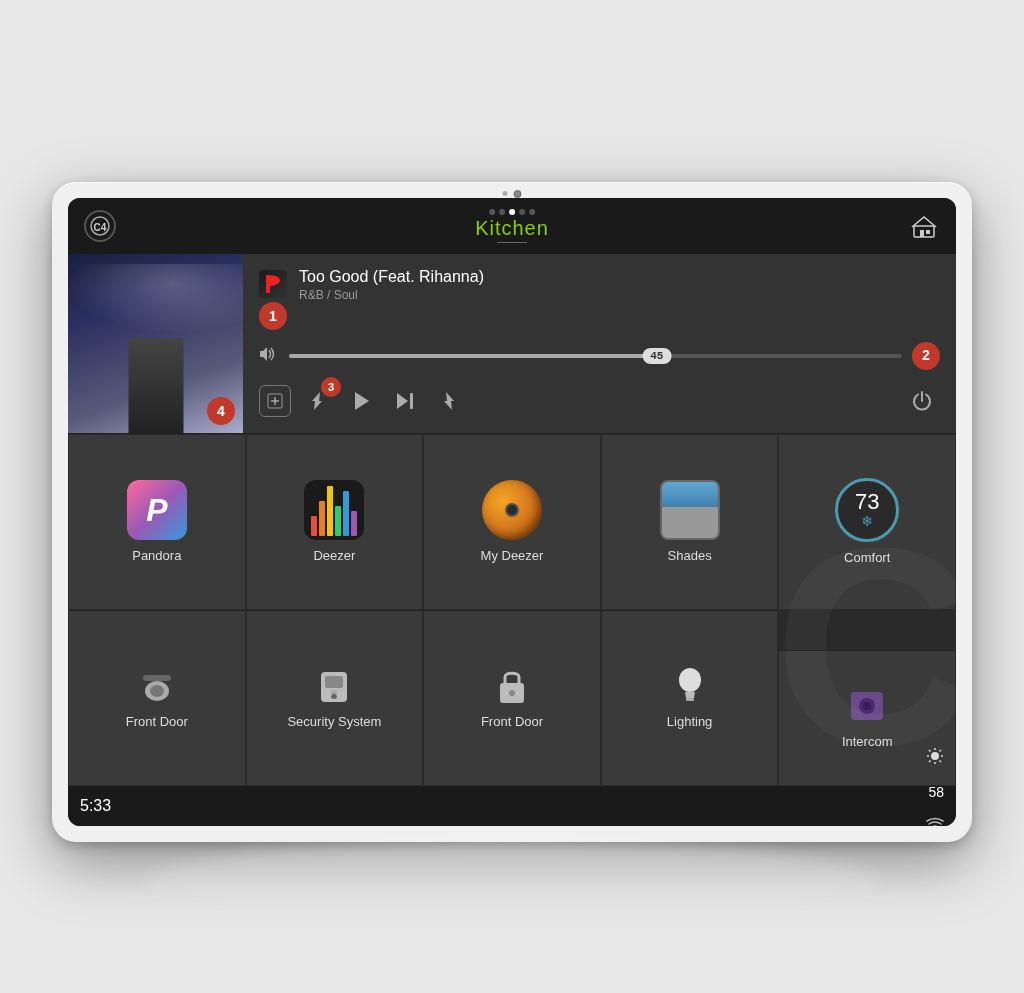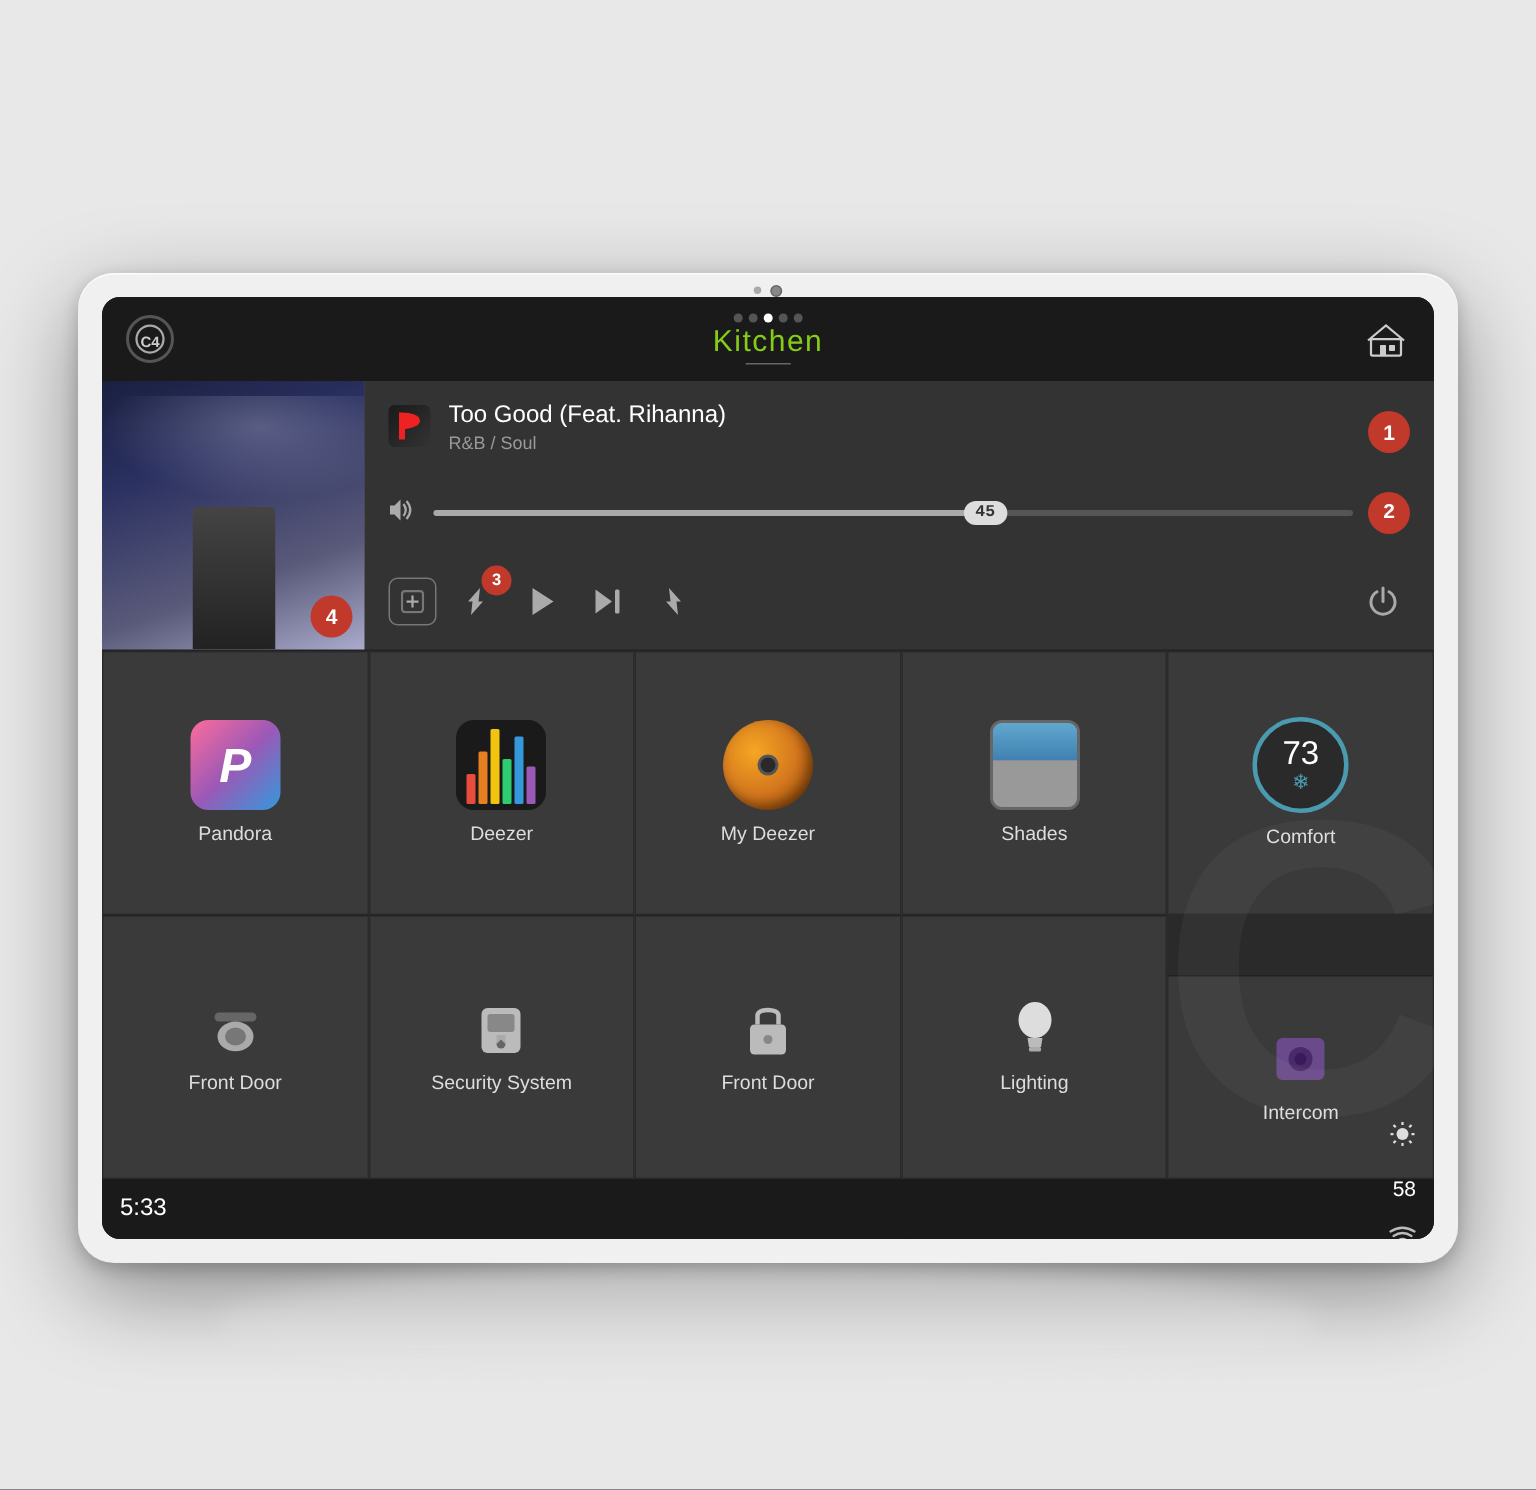--- a/index.html
+++ b/index.html
@@ -184,22 +184,23 @@
     .now-playing-info {
       flex: 1;
       padding: 14px 16px;
       display: flex;
       flex-direction: column;
       justify-content: space-between;
     }
 
     .track-header {
       display: flex;
-      align-items: flex-end;
+      align-items: flex-start;
       justify-content: space-between;
+      flex-direction: column;
     }
 
     .track-title-area {
       display: flex;
       align-items: flex-start;
       gap: 12px;
     }
 
     .pandora-p {
       width: 28px;

